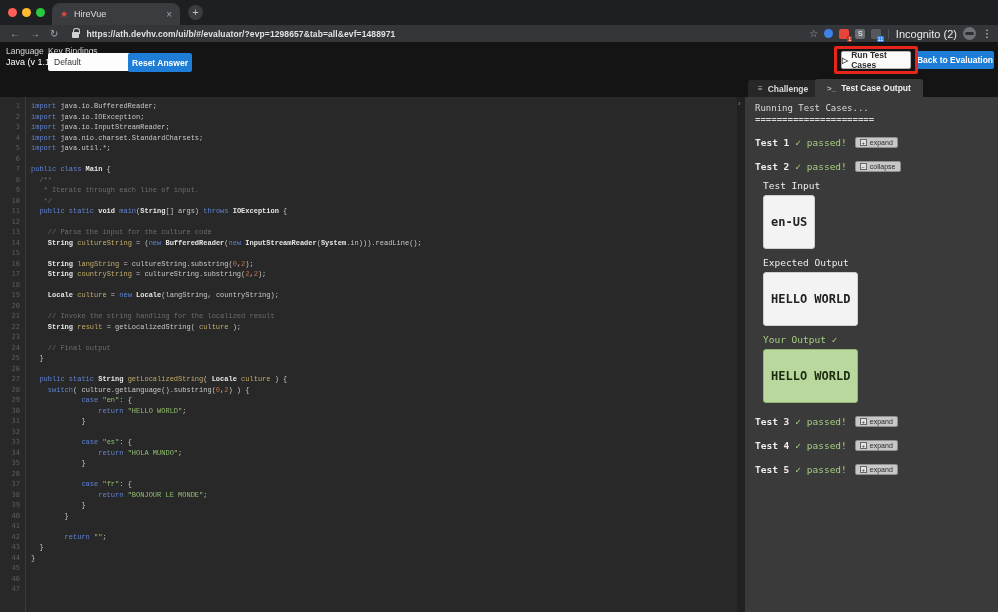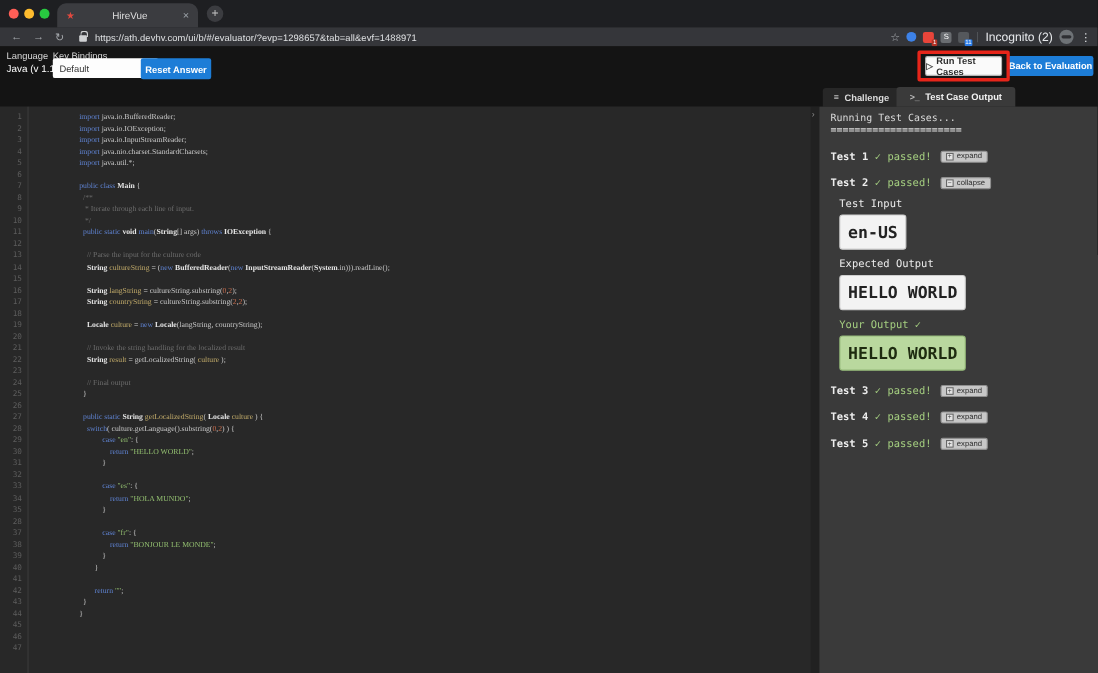--- a/index.html
+++ b/index.html
@@ -10,31 +10,31 @@
   }
   
   .tabstrip { position:absolute; left:0; top:0; width:998px; height:25px; background:#1e1f22; }
   .tl { position:absolute; top:8px; width:9px; height:9px; border-radius:50%; }
   .tl.red { left:8px;  background:#ff5f57; }
   .tl.yel { left:22px; background:#febc2e; }
   .tl.grn { left:36px; background:#28c840; }
   .btab { position:absolute; left:52px; top:3px; width:128px; height:22px; background:#3b3c40;
           border-radius:8px 8px 0 0; display:flex; align-items:center; padding:0 8px; }
   .btab .fav { color:#e1493f; font-size:9px; margin-right:6px; }
-  .btab .ttl { color:#dedede; font-size:9px; flex:1; white-space:nowrap; overflow:hidden;text-align:center; }
+  .btab .ttl { color:#dedede; font-size:9px; flex:1; white-space:nowrap; overflow:hidden; }
   .btab .cls { color:#9aa0a6; font-size:10px; margin-left:4px; }
   .newtab { position:absolute; left:188px; top:5px; width:15px; height:15px; border-radius:50%;
             background:#3b3c40; color:#c2c2c2; font-size:11px; line-height:14px; text-align:center; }
   .urlrow { position:absolute; left:0; top:25px; width:998px; height:17px; background:#35363a;
             display:flex; align-items:center; }
   .navic { color:#a6a9ad; font-size:10px; margin-left:10px; }
   .lock { position:relative; width:7px; height:6px; background:#cfd1d3; border-radius:1px; margin:3px 0 0 14px; }
   .lock:before { content:""; position:absolute; left:1px; top:-4px; width:5px; height:5px;
                  border:1px solid #cfd1d3; border-bottom:none; border-radius:3px 3px 0 0; }
-  .url { color:#e0e2e4; font-size:8.5px; margin-left:7px; letter-spacing:.1px; font-weight:normal; }
+  .url { color:#e0e2e4; font-size:8.5px; margin-left:7px; letter-spacing:.1px; font-weight:bold; }
   .chromeright { position:absolute; right:6px; top:25px; height:17px; display:flex; align-items:center; gap:6px; }
   .star { color:#a6a9ad; font-size:10px; }
   .extdot { width:9px; height:9px; border-radius:50%; background:#3d82e8; }
   .extsq { position:relative; width:10px; height:10px; border-radius:2px; font-size:7px;
            color:#fff; text-align:center; line-height:10px; }
   .extsq .bdg { position:absolute; right:-3px; bottom:-3px; background:#2b7de9; color:#fff;
                 font-size:5.5px; line-height:6px; padding:0 1px; border-radius:1px; }
   .sep { color:#55585c; font-size:10px; }
   .incog { color:#e8eaed; font-size:11px; }
   .avatar { position:relative; width:13px; height:13px; border-radius:50%; background:#6e7276; }
@@ -61,22 +61,22 @@
           font-weight:bold; border-radius:3px 3px 0 0; }
   .ptab-challenge { left:748px; top:80px; padding:0 10px; background:#272727; color:#dcdcdc; height:17px; }
   .ptab-output { left:815px; top:79px; padding:0 12px; background:#3a3a3a; color:#f0f0f0; }
   .ptab .ticon { margin-right:5px; color:#bdbdbd; font-size:8px; }
   
   .editor { position:absolute; left:0; top:97px; width:737px; height:515px; background:#282828; display:flex; }
   .gutter { width:26px; padding-top:4px; border-right:1px solid #3b3b3b; }
   .ln { height:10.5px; line-height:10.5px; font-family:"DejaVu Sans Mono",monospace; font-size:7px;
         color:#5d5d5d; text-align:right; padding-right:5px; }
   .codecol { padding:4px 0 0 5px; }
-  .cl { height:10.5px; line-height:10.5px; font-family:Liberation Serif, serif; font-size:7px;
-        white-space:pre; color:#c8c8c8;margin-left:41px; }
+  .cl { height:10.5px; line-height:10.5px; font-family:Liberation Mono, monospace; font-size:7px;
+        white-space:pre; color:#c8c8c8; }
   .tok-k { color:#5f83d2; }
   .tok-t { color:#e6e6e6; font-weight:bold; }
   .tok-p { color:#c8c8c8; }
   .tok-c { color:#6d6d6d; }
   .tok-s { color:#93bf70; }
   .tok-n { color:#c96f4f; }
   .tok-v { color:#c2ab6a; }
   
   .divider { position:absolute; left:737px; top:97px; width:8px; height:515px; background:#212121; }
   .divider .chev { position:absolute; left:1px; top:2px; color:#8a8a8a; font-size:8px; }
@@ -91,21 +91,21 @@
   .t-badge { margin-left:8px; background:#c7c7c7; border:1px solid #8f8f8f; border-radius:2px;
              color:#2b2b2b; font-family:"Liberation Sans",sans-serif; font-size:7px; padding:1px 4px;
              display:inline-flex; align-items:center; gap:3px; }
   .mini { width:7px; height:7px; border:1px solid #666; background:#e3e3e3; font-size:6px;
           line-height:6px; text-align:center; color:#333; }
   .detail { margin:4px 0 2px 8px; }
   .d-label { margin-top:8px; font-size:9.5px; color:#ededed; }
   .d-label.green { color:#a5cf80; }
   .d-boxwrap { margin-top:4px; }
   .d-box { display:inline-block; background:#f3f3f3; border:1px solid #cfcfcf; border-radius:3px;
-           color:#222; font-size:15px; font-weight:bold; padding:6px 7px; }
+           color:#222; font-size:12px; font-weight:bold; padding:19px 7px; }
   .d-box.green { background:#b9d89e; border-color:#94b878; color:#1e2b10; }
 </style>
 </head>
 <body>
 
 <div class="screen">
 
   <div class="tabstrip">
     <div class="tl red"></div>
     <div class="tl yel"></div>

